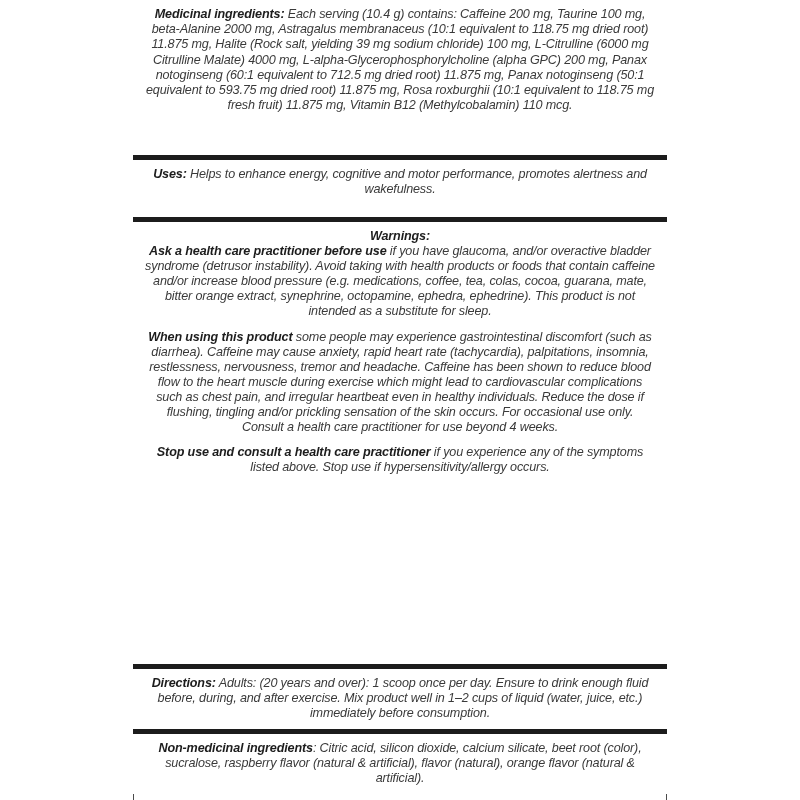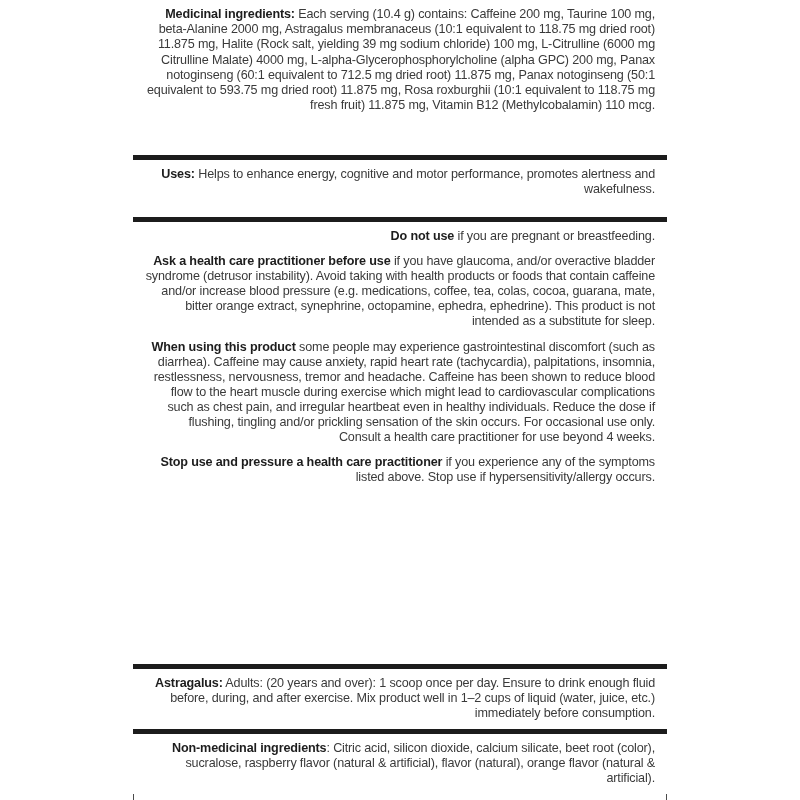--- a/index.html
+++ b/index.html
@@ -47,21 +47,22 @@
     position: relative;
     box-sizing: border-box;
   }
 
   p {
     margin: 0 0 0 0;
     color: #3a3a3a;
     font-size: 12.6px;
     line-height: 15.1px;
     letter-spacing: -0.15px;
-    text-align: right;
+    text-align: center;
+    font-style: italic;
   }
   p + p {
     margin-top: 0px;
   }
   .spaced + .spaced {
     margin-top: 10px;
   }
   b, .b {
     font-weight: bold;
     color: #1d1d1d;
@@ -87,37 +88,37 @@
 
   <div class="rule"></div>
 
   <div class="panel panel-uses" style="height:57px;">
     <p><span class="b">Uses:</span><span> Helps to enhance energy, cognitive and motor performance, promotes alertness and wakefulness.</span></p>
   </div>
 
   <div class="rule"></div>
 
   <div class="panel panel-warnings" style="height:442px;">
+    <p class="b">Warnings:</p>
 
-    <p class="spaced"><span class="b">Do not use</span><span> if you are pregnant or breastfeeding.</span></p>
 
     <p class="spaced"><span class="b">Ask a health care practitioner before use</span><span> if you have glaucoma, and/or overactive bladder syndrome (detrusor instability). Avoid taking with health products or foods that contain caffeine and/or increase blood pressure (e.g. medications, coffee, tea, colas, cocoa, guarana, mate, bitter orange extract, synephrine, octopamine, ephedra, ephedrine). This product is not intended as a substitute for sleep.</span></p>
 
     <p class="spaced"><span class="b">When using this product</span><span> some people may experience gastrointestinal discomfort (such as diarrhea). Caffeine may cause anxiety, rapid heart rate (tachycardia), palpitations, insomnia, restlessness, nervousness, tremor and headache. Caffeine has been shown to reduce blood flow to the heart muscle during exercise which might lead to cardiovascular complications such as chest pain, and irregular heartbeat even in healthy individuals. Reduce the dose if flushing, tingling and/or prickling sensation of the skin occurs. For occasional use only. Consult a health care practitioner for use beyond 4 weeks.</span></p>
 
-    <p class="spaced"><span class="b">Stop use and pressure a health care practitioner</span><span> if you experience any of the symptoms listed above. Stop use if hypersensitivity/allergy occurs.</span></p>
+    <p class="spaced"><span class="b">Stop use and consult a health care practitioner</span><span> if you experience any of the symptoms listed above. Stop use if hypersensitivity/allergy occurs.</span></p>
 
 
     <div class="filler"></div>
   </div>
 
   <div class="rule"></div>
 
   <div class="panel panel-directions" style="height:60px;">
-    <p><span class="b">Astragalus:</span><span> Adults: (20 years and over): 1 scoop once per day. Ensure to drink enough fluid before, during, and after exercise. Mix product well in 1–2 cups of liquid (water, juice, etc.) immediately before consumption.</span></p>
+    <p><span class="b">Directions:</span><span> Adults: (20 years and over): 1 scoop once per day. Ensure to drink enough fluid before, during, and after exercise. Mix product well in 1–2 cups of liquid (water, juice, etc.) immediately before consumption.</span></p>
   </div>
 
   <div class="rule"></div>
 
   <div class="panel panel-nonmed" style="height:60px;">
     <p><span class="b">Non-medicinal ingredients</span><span>: Citric acid, silicon dioxide, calcium silicate, beet root (color), sucralose, raspberry flavor (natural &amp; artificial), flavor (natural), orange flavor (natural &amp; artificial).</span></p>
   </div>
 
 </div>
 

